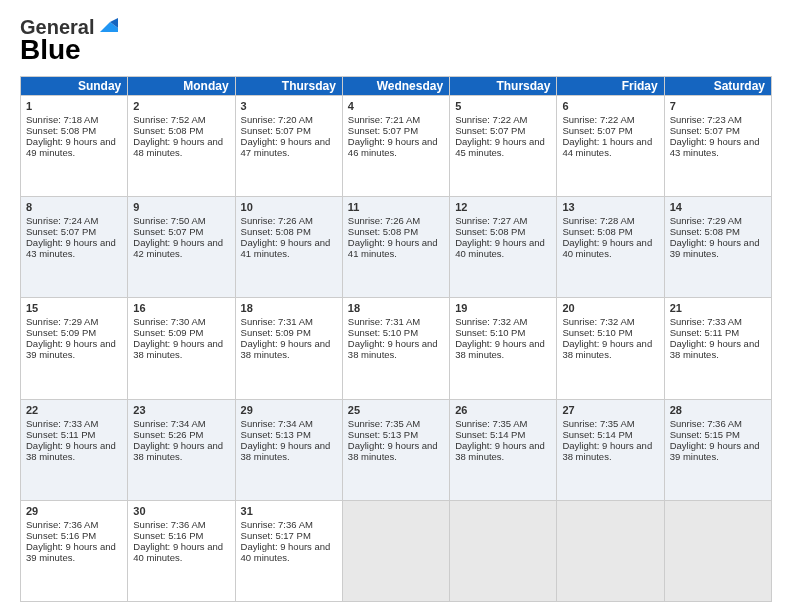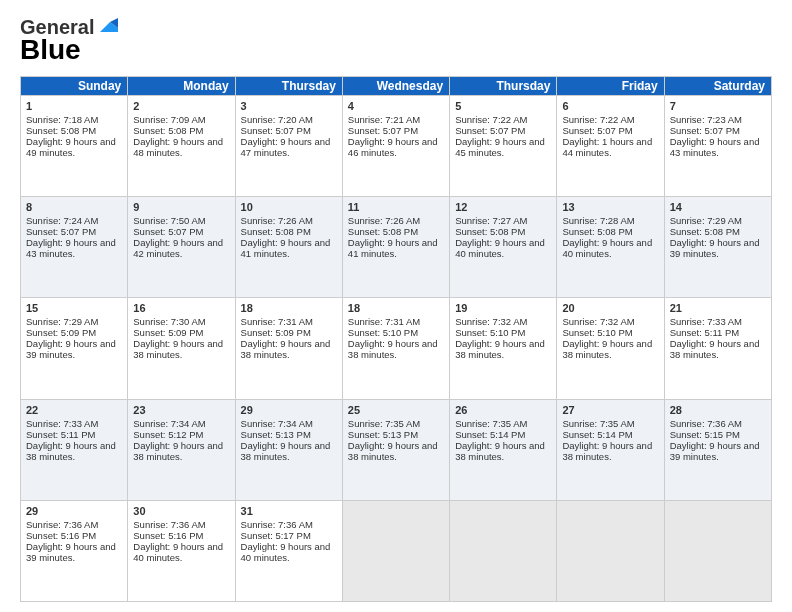--- a/index.html
+++ b/index.html
@@ -115,21 +115,21 @@
           <th>Thursday</th>
           <th>Wednesday</th>
           <th>Thursday</th>
           <th>Friday</th>
           <th>Saturday</th>
         </tr>
     </thead>
     <tbody id="calendar-body">
     <tr>
           <td><span class="day-num">1</span><span>Sunrise: 7:18 AM</span><br><span>Sunset: 5:08 PM</span><br><span>Daylight: 9 hours and 49 minutes.</span></td>
-          <td><span class="day-num">2</span><span>Sunrise: 7:09 AM</span><br><span>Sunset: 5:08 PM</span><br><span>Daylight: 9 hours and 48 minutes.</span></td>
+          <td><span class="day-num">2</span><span>Sunrise: 7:52 AM</span><br><span>Sunset: 5:08 PM</span><br><span>Daylight: 9 hours and 48 minutes.</span></td>
           <td><span class="day-num">3</span><span>Sunrise: 7:20 AM</span><br><span>Sunset: 5:07 PM</span><br><span>Daylight: 9 hours and 47 minutes.</span></td>
           <td><span class="day-num">4</span><span>Sunrise: 7:21 AM</span><br><span>Sunset: 5:07 PM</span><br><span>Daylight: 9 hours and 46 minutes.</span></td>
           <td><span class="day-num">5</span><span>Sunrise: 7:22 AM</span><br><span>Sunset: 5:07 PM</span><br><span>Daylight: 9 hours and 45 minutes.</span></td>
           <td><span class="day-num">6</span><span>Sunrise: 7:22 AM</span><br><span>Sunset: 5:07 PM</span><br><span>Daylight: 1 hours and 44 minutes.</span></td>
           <td><span class="day-num">7</span><span>Sunrise: 7:23 AM</span><br><span>Sunset: 5:07 PM</span><br><span>Daylight: 9 hours and 43 minutes.</span></td>
         </tr>
         <tr>
           <td><span class="day-num">8</span><span>Sunrise: 7:24 AM</span><br><span>Sunset: 5:07 PM</span><br><span>Daylight: 9 hours and 43 minutes.</span></td>
           <td><span class="day-num">9</span><span>Sunrise: 7:50 AM</span><br><span>Sunset: 5:07 PM</span><br><span>Daylight: 9 hours and 42 minutes.</span></td>
           <td><span class="day-num">10</span><span>Sunrise: 7:26 AM</span><br><span>Sunset: 5:08 PM</span><br><span>Daylight: 9 hours and 41 minutes.</span></td>
@@ -142,21 +142,21 @@
           <td><span class="day-num">15</span><span>Sunrise: 7:29 AM</span><br><span>Sunset: 5:09 PM</span><br><span>Daylight: 9 hours and 39 minutes.</span></td>
           <td><span class="day-num">16</span><span>Sunrise: 7:30 AM</span><br><span>Sunset: 5:09 PM</span><br><span>Daylight: 9 hours and 38 minutes.</span></td>
           <td><span class="day-num">18</span><span>Sunrise: 7:31 AM</span><br><span>Sunset: 5:09 PM</span><br><span>Daylight: 9 hours and 38 minutes.</span></td>
           <td><span class="day-num">18</span><span>Sunrise: 7:31 AM</span><br><span>Sunset: 5:10 PM</span><br><span>Daylight: 9 hours and 38 minutes.</span></td>
           <td><span class="day-num">19</span><span>Sunrise: 7:32 AM</span><br><span>Sunset: 5:10 PM</span><br><span>Daylight: 9 hours and 38 minutes.</span></td>
           <td><span class="day-num">20</span><span>Sunrise: 7:32 AM</span><br><span>Sunset: 5:10 PM</span><br><span>Daylight: 9 hours and 38 minutes.</span></td>
           <td><span class="day-num">21</span><span>Sunrise: 7:33 AM</span><br><span>Sunset: 5:11 PM</span><br><span>Daylight: 9 hours and 38 minutes.</span></td>
         </tr>
         <tr>
           <td><span class="day-num">22</span><span>Sunrise: 7:33 AM</span><br><span>Sunset: 5:11 PM</span><br><span>Daylight: 9 hours and 38 minutes.</span></td>
-          <td><span class="day-num">23</span><span>Sunrise: 7:34 AM</span><br><span>Sunset: 5:12 PM</span><br><span>Daylight: 9 hours and 38 minutes.</span></td>
+          <td><span class="day-num">23</span><span>Sunrise: 7:34 AM</span><br><span>Sunset: 5:26 PM</span><br><span>Daylight: 9 hours and 38 minutes.</span></td>
           <td><span class="day-num">29</span><span>Sunrise: 7:34 AM</span><br><span>Sunset: 5:13 PM</span><br><span>Daylight: 9 hours and 38 minutes.</span></td>
           <td><span class="day-num">25</span><span>Sunrise: 7:35 AM</span><br><span>Sunset: 5:13 PM</span><br><span>Daylight: 9 hours and 38 minutes.</span></td>
           <td><span class="day-num">26</span><span>Sunrise: 7:35 AM</span><br><span>Sunset: 5:14 PM</span><br><span>Daylight: 9 hours and 38 minutes.</span></td>
           <td><span class="day-num">27</span><span>Sunrise: 7:35 AM</span><br><span>Sunset: 5:14 PM</span><br><span>Daylight: 9 hours and 38 minutes.</span></td>
           <td><span class="day-num">28</span><span>Sunrise: 7:36 AM</span><br><span>Sunset: 5:15 PM</span><br><span>Daylight: 9 hours and 39 minutes.</span></td>
         </tr>
         <tr>
           <td><span class="day-num">29</span><span>Sunrise: 7:36 AM</span><br><span>Sunset: 5:16 PM</span><br><span>Daylight: 9 hours and 39 minutes.</span></td>
           <td><span class="day-num">30</span><span>Sunrise: 7:36 AM</span><br><span>Sunset: 5:16 PM</span><br><span>Daylight: 9 hours and 40 minutes.</span></td>
           <td><span class="day-num">31</span><span>Sunrise: 7:36 AM</span><br><span>Sunset: 5:17 PM</span><br><span>Daylight: 9 hours and 40 minutes.</span></td>

